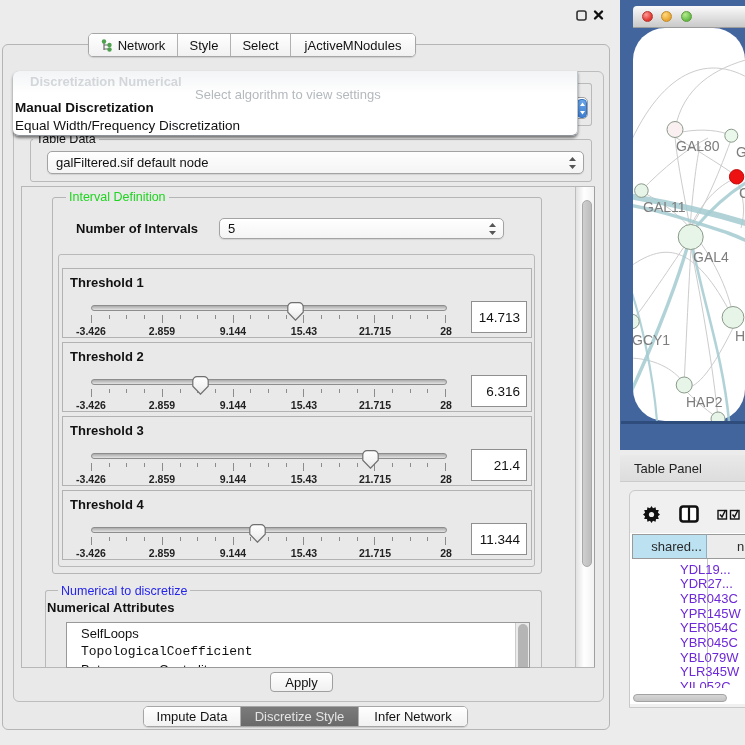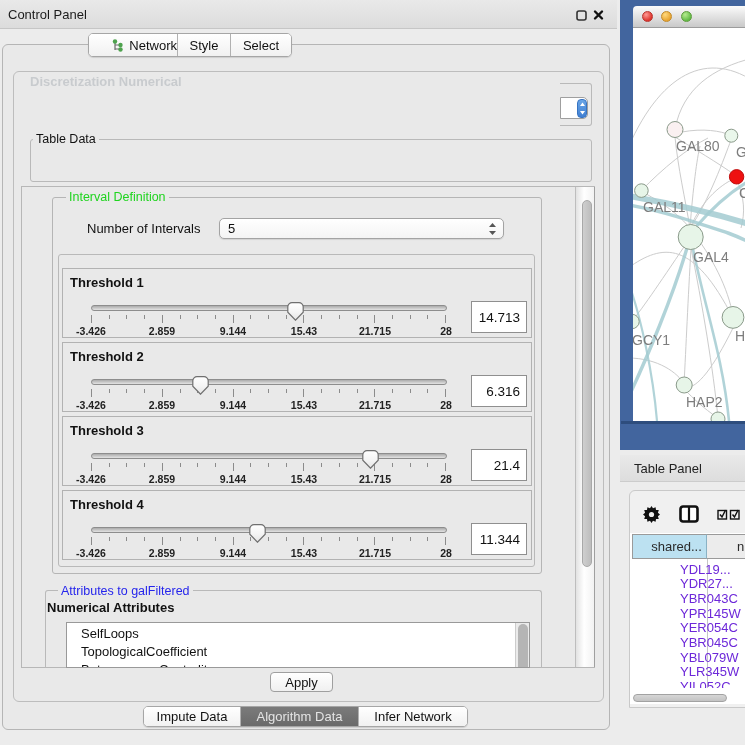--- a/index.html
+++ b/index.html
@@ -62,21 +62,21 @@
 
 .btn { position:absolute; background:linear-gradient(#ffffff,#f0f0f0);
   border:1px solid #9f9f9f; border-radius:4px; font-size:13px;
   display:flex; align-items:center; justify-content:center; }
 
 
 #netframe { left:620px; top:0; width:125px; height:450px; background:#42659e; }
 #nettitle { left:633px; top:6px; width:112px; height:22px;
   background:linear-gradient(#fbfbfb,#c9c9c9); border-radius:4px 0 0 0;
   border-bottom:1px solid #9c9c9c; }
-#netcanvas { left:633px; top:28px; width:112px; height:393px; background:#ffffff; }
+#netcanvas { left:633px; top:28px; width:112px; height:393px; background:#ffffff;border-radius:32px; }
 .light { position:absolute; top:11px; width:11px; height:11px; border-radius:50%; }
 
 #tpbar { left:620px; top:455px; width:125px; height:27px;
   background:linear-gradient(#e9e9e9,#dddddd); border-bottom:1px solid #cccccc; }
 #tpbar .t { position:absolute; left:14px; top:6px; font-size:13px; color:#222; }
 #tpanel { left:629px; top:490px; width:120px; height:218px;
   background:#f0f0f0; border:1px solid #c9c9c9; border-radius:6px 0 0 0; }
 
 #thead1 { left:632px; top:534px; width:75px; height:25px;
   background:#bce1f1; border:1px solid #9a9a9a; border-right:1px solid #8ab2c4;
@@ -84,55 +84,59 @@
 #thead2 { left:707px; top:534px; width:38px; height:25px;
   background:#ececec; border-top:1px solid #9a9a9a; border-bottom:1px solid #9a9a9a;
   font-size:13px; color:#2a2a2a; display:flex; align-items:center; padding-left:30px; }
 .trowtxt { position:absolute; font-size:13px; color:#6d28d9;margin-left:40px; }
 </style>
 </head>
 <body>
 <div id="stage">
 
   <div class="abs" id="winbody"></div>
-  <div class="abs" id="titlebar">
-      <div class="t">Control Panel</div>
-    </div>
 
   <svg class="abs" style="left:575px; top:9px;" width="34" height="13" viewBox="0 0 34 13">
     <rect x="2" y="2" width="9" height="9" rx="2" fill="none" stroke="#333" stroke-width="1.6"></rect>
     <path d="M20 2.5 L27 9.5 M27 2.5 L20 9.5" stroke="#111" stroke-width="2.4" stroke-linecap="round"></path>
   </svg>
 
   <div class="abs" id="outer-border"></div>
 
   <div class="abs" id="page"></div>
 
   <div class="seg" style="left:88px; top:33px; height:24px;">
-    <div class="s" style="width:89px;justify-content:flex-end;"><svg width="12" height="13" viewBox="0 0 12 13" style="margin-right:5px;">
+    <div class="s" style="width:89px;"><svg width="12" height="13" viewBox="0 0 12 13" style="margin-right:5px;">
           <line x1="3" y1="3" x2="3" y2="11" stroke="#6c6c6c" stroke-width="1.2"></line>
           <line x1="3" y1="6" x2="8" y2="6" stroke="#6c6c6c" stroke-width="1.2"></line>
           <line x1="3" y1="10" x2="8" y2="10" stroke="#6c6c6c" stroke-width="1.2"></line>
           <circle cx="3" cy="2.5" r="2.2" fill="#4ea24e"></circle>
           <circle cx="8.5" cy="6" r="2.2" fill="#4ea24e"></circle>
           <circle cx="8.5" cy="10.5" r="2.2" fill="#4ea24e"></circle>
         </svg>Network</div>
     <div class="s" style="width:53px;">Style</div>
     <div class="s" style="width:60px;">Select</div>
+    <div class="s" style="width:124px;">jActiveMNodules</div>
   </div>
 
   <div class="group" style="left:30px; top:139px; width:562px; height:43px;"></div>
   <div class="gtitle" style="left:33px; top:132px;">Table Data</div>
+  <div class="combo" style="left:47px; top:151px; width:537px; height:23px;">galFiltered.sif default node
+    <svg class="stepper" width="9" height="14" viewBox="0 0 9 14">
+        <path d="M4.5 1 L8 5 H1 Z" fill="#555"></path>
+        <path d="M4.5 13 L1 9 H8 Z" fill="#555"></path>
+      </svg>
+  </div>
 
   <div class="abs" style="left:21px; top:186px; width:574px; height:482px; border:1px solid #b7b7b7; background:#e9e9e9;"></div>
 
   <div class="group" style="left:52px; top:197px; width:490px; height:377px; border-color:#b5b5b5;"></div>
   <div class="gtitle" style="left:66px; top:190px; color:#1ed41e;">Interval Definition</div>
 
-  <div class="abs" style="left:87px; top:221px; font-weight:normal;">Number of Intervals</div>
+  <div class="abs" style="left:76px; top:221px; font-weight:bold;">Number of Intervals</div>
   <div class="combo" style="left:219px; top:218px; width:285px; height:21px;">5
     <svg class="stepper" width="9" height="14" viewBox="0 0 9 14">
         <path d="M4.5 1 L8 5 H1 Z" fill="#555"></path>
         <path d="M4.5 13 L1 9 H8 Z" fill="#555"></path>
       </svg>
   </div>
 
   <div class="group" style="left:58px; top:254px; width:477px; height:313px;"></div>
 
   <div id="rows">
@@ -316,52 +320,59 @@
               <stop offset="1" stop-color="#e4e4e4"></stop>
             </linearGradient>
           </defs>
       <path d="M5 0.7 L12 0.7 C 14.2 0.7 16.2 2.6 16.2 4.8 L16.2 10.2 L8.5 18.2 L0.8 10.2 L0.8 4.8 C 0.8 2.6 2.8 0.7 5 0.7 Z" fill="url(#tg4)" stroke="#6f6f6f" stroke-width="1.2"></path>
     </svg>
     <div class="vbox">11.344</div>
   </div>
     </div>
 
   <div class="group" style="left:45px; top:590px; width:497px; height:78px; border-bottom:none; border-radius:3px 3px 0 0;"></div>
-  <div class="gtitle" style="left:58px; top:584px; color:#2525ec;">Attributes to galFiltered</div>
+  <div class="gtitle" style="left:58px; top:584px; color:#2525ec;">Numerical to discretize</div>
   <div class="abs" style="left:47px; top:600px; font-weight:bold;">Numerical Attributes</div>
 
   <div class="abs" style="left:66px; top:622px; width:464px; height:46px; background:#fff; border:1px solid #999; overflow:hidden;">
     <div style="position:absolute; left:14px; top:3px;">SelfLoops</div>
-    <div style="position:absolute; left:14px; top:21px;">TopologicalCoefficient</div>
+    <div style="position:absolute; left:14px; top:21px;font-family:Liberation Mono, monospace;">TopologicalCoefficient</div>
     <div style="position:absolute; left:14px; top:39px;">BetweennessCentrality</div>
     <div style="position:absolute; right:0; top:0; width:14px; height:46px; background:#ebebeb; border-left:1px solid #cccccc;">
       <div style="position:absolute; left:2px; top:1px; width:10px; height:45px; background:#b5b5b5; border-radius:5px 5px 0 0;"></div>
     </div>
   </div>
 
   <div class="abs" style="left:575px; top:187px; width:20px; height:480px; background:linear-gradient(90deg,#e2e2e2,#ffffff 45%,#f2f2f2); border-left:1px solid #bdbdbd; border-right:1px solid #9f9f9f;"></div>
   <div class="abs" style="left:582px; top:200px; width:10px; height:367px; background:linear-gradient(90deg,#cfcfcf,#bdbdbd); border:1px solid #a8a8a8; border-radius:6px;"></div>
 
   <div class="btn" style="left:270px; top:672px; width:63px; height:20px;">Apply</div>
 
   <div class="seg" style="left:143px; top:706px; height:21px;">
     <div class="s" style="width:97px;">Impute Data</div>
-    <div class="s sel" style="width:118px;">Algorithm Data</div>
+    <div class="s sel" style="width:118px;">Discretize Style</div>
     <div class="s" style="width:108px;">Infer Network</div>
   </div>
 
   <div class="abs" style="left:30px; top:74px; font-weight:bold; color:rgba(140,150,158,0.35); z-index:5;">Discretization Numerical</div>
 
   <div class="abs" style="left:560px; top:83px; width:32px; height:43px; border:1px solid #b9b9b9; border-left:none; border-radius:0 3px 3px 0;"></div>
   <div class="abs" style="left:560px; top:97px; width:28px; height:22px; background:#fff; border:1px solid #9f9f9f; border-radius:0 5px 5px 0;"></div>
   <div class="abs" style="left:577px; top:99px; width:10px; height:19px; background:linear-gradient(#6aa5e6,#3f7fd2); border:1px solid #3673c2; border-radius:4px;">
     <svg width="9" height="17" viewBox="0 0 9 17">
         <path d="M4.5 2.5 L7 6 H2 Z" fill="#fff"></path>
         <path d="M4.5 14.5 L2 11 H7 Z" fill="#fff"></path>
       </svg>
+  </div>
+  <div class="abs" style="left:13px; top:71px; width:565px; height:65px; z-index:4;
+       background:linear-gradient(#f2f4f5,#ffffff 35%); border-radius:6px 0 6px 6px;
+       box-shadow:0 2px 3px rgba(0,0,0,0.5); border-bottom:1px solid #8f959b; border-right:1px solid #c2c6ca;">
+    <div style="position:absolute; left:182px; top:16px; color:#b4b9bd;">Select algorithm to view settings</div>
+    <div style="position:absolute; left:2px; top:29px; font-weight:bold; font-size:13.5px;">Manual Discretization</div>
+    <div style="position:absolute; left:2px; top:47px; font-size:13.5px;">Equal Width/Frequency Discretization</div>
   </div>
 
   <div class="abs" id="netframe"></div>
   <div class="abs" id="nettitle"></div>
   <div class="light" style="left:642px; background:radial-gradient(circle at 35% 30%, #ff9a94, #dd342c 70%); border:1px solid #b8342e;"></div>
   <div class="light" style="left:661px; background:radial-gradient(circle at 35% 30%, #ffd97e, #e8a430 70%); border:1px solid #c18a2a;"></div>
   <div class="light" style="left:681px; background:radial-gradient(circle at 35% 30%, #b5eb8f, #62bb46 70%); border:1px solid #5d9b3c;"></div>
   <div class="abs" style="left:621px; top:421px; width:124px; height:3px; background:#2e4d7d;"></div>
   <div class="abs" id="netcanvas">
     <svg width="112" height="393" viewBox="0 0 112 393">

